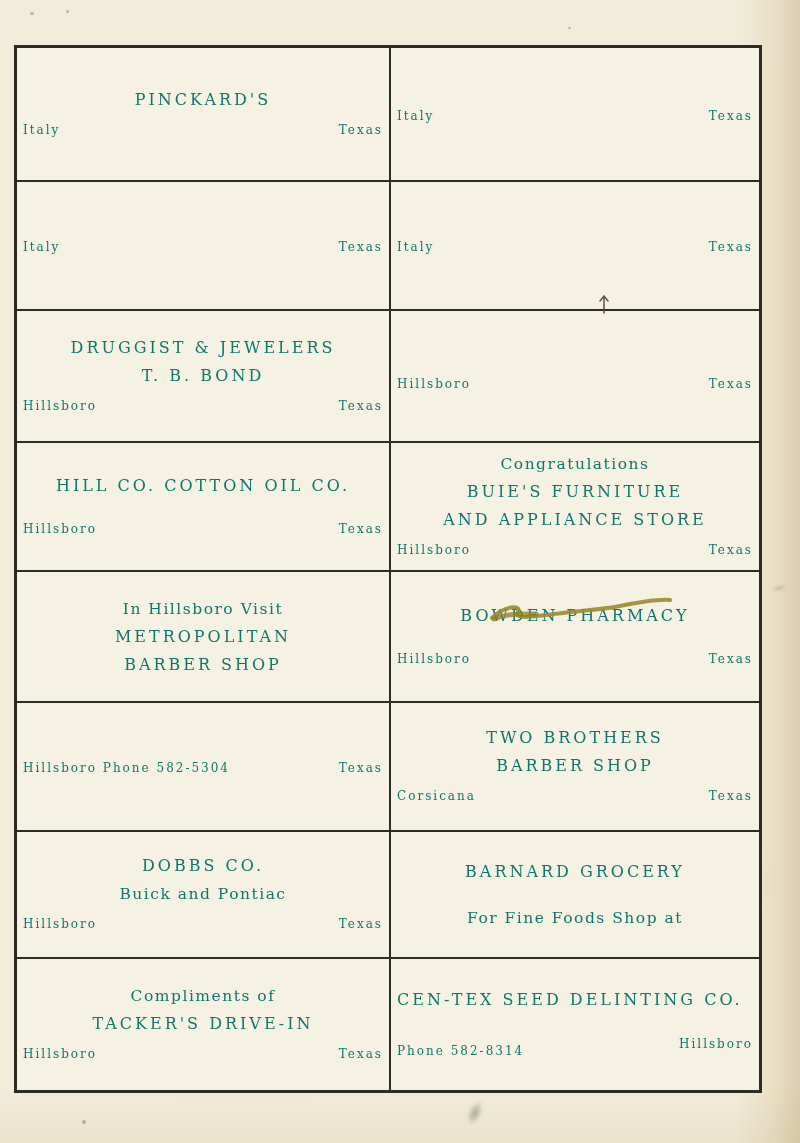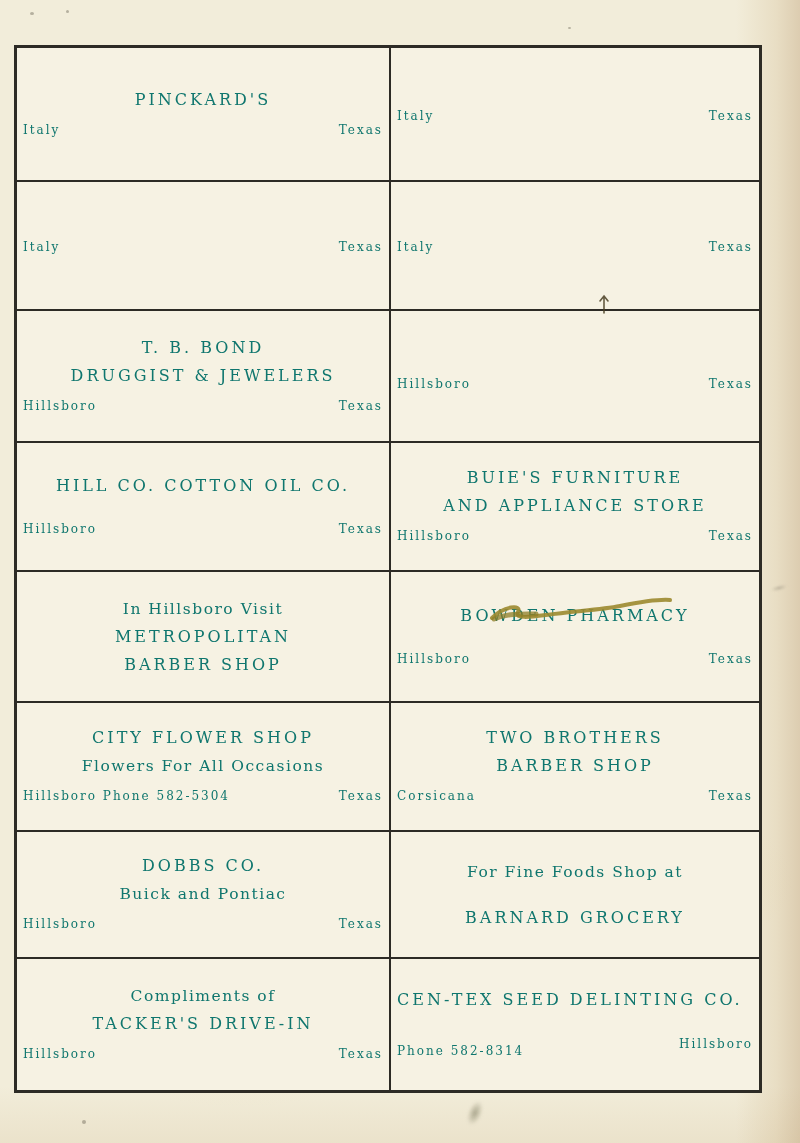--- a/index.html
+++ b/index.html
@@ -93,22 +93,22 @@
     </div>
     <div class="cell row-mid">
       <div class="footer">
         <span>Italy</span>
         <span>Texas</span>
       </div>
     </div>
 
     <div class="cell col-l row-mid">
       <div class="lines">
+        <div class="line line-caps">DRUGGIST &amp; JEWELERS</div>
         <div class="line line-caps">T. B. BOND</div>
-        <div class="line line-caps">DRUGGIST &amp; JEWELERS</div>
       </div>
       <div class="footer">
         <span>Hillsboro</span>
         <span>Texas</span>
       </div>
     </div>
     <div class="cell row-mid gap-md">
       <div class="footer">
         <span>Hillsboro</span>
         <span>Texas</span>
@@ -119,20 +119,21 @@
       <div class="lines">
         <div class="line line-caps">HILL CO. COTTON OIL CO.</div>
       </div>
       <div class="footer">
         <span>Hillsboro</span>
         <span>Texas</span>
       </div>
     </div>
     <div class="cell row-mid">
       <div class="lines">
+        <div class="line line-reg">Congratulations</div>
         <div class="line line-caps">BUIE'S FURNITURE</div>
         <div class="line line-caps">AND APPLIANCE STORE</div>
       </div>
       <div class="footer">
         <span>Hillsboro</span>
         <span>Texas</span>
       </div>
     </div>
 
     <div class="cell col-l row-mid">
@@ -146,24 +147,20 @@
       <div class="lines">
         <div class="line line-caps">BOWDEN PHARMACY</div>
       </div>
       <div class="footer">
         <span>Hillsboro</span>
         <span>Texas</span>
       </div>
     </div>
 
     <div class="cell col-l row-mid">
-      <div class="lines">
-        <div class="line line-caps">CITY FLOWER SHOP</div>
-        <div class="line line-reg">Flowers For All Occasions</div>
-      </div>
       <div class="footer">
         <span>Hillsboro  Phone 582-5304</span>
         <span>Texas</span>
       </div>
     </div>
     <div class="cell row-mid">
       <div class="lines">
         <div class="line line-caps">TWO BROTHERS</div>
         <div class="line line-caps">BARBER SHOP</div>
       </div>
@@ -178,22 +175,22 @@
         <div class="line line-caps">DOBBS CO.</div>
         <div class="line line-reg">Buick and Pontiac</div>
       </div>
       <div class="footer">
         <span>Hillsboro</span>
         <span>Texas</span>
       </div>
     </div>
     <div class="cell row-mid spread">
       <div class="lines">
+        <div class="line line-caps">BARNARD GROCERY</div>
         <div class="line line-reg">For Fine Foods Shop at</div>
-        <div class="line line-caps">BARNARD GROCERY</div>
       </div>
     </div>
 
     <div class="cell col-l">
       <div class="lines">
         <div class="line line-reg">Compliments of</div>
         <div class="line line-caps">TACKER'S DRIVE-IN</div>
       </div>
       <div class="footer">
         <span>Hillsboro</span>

